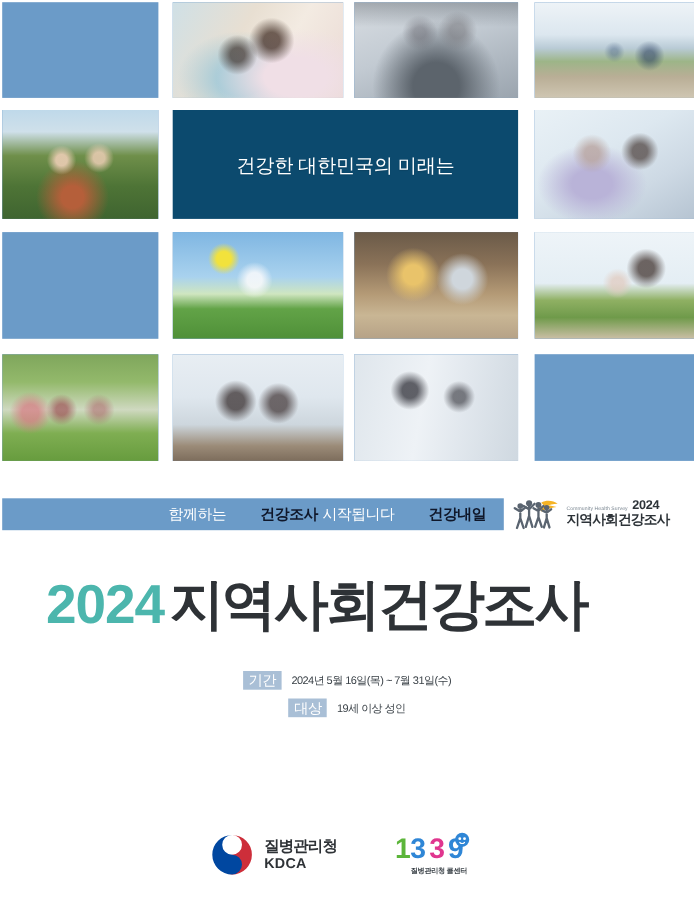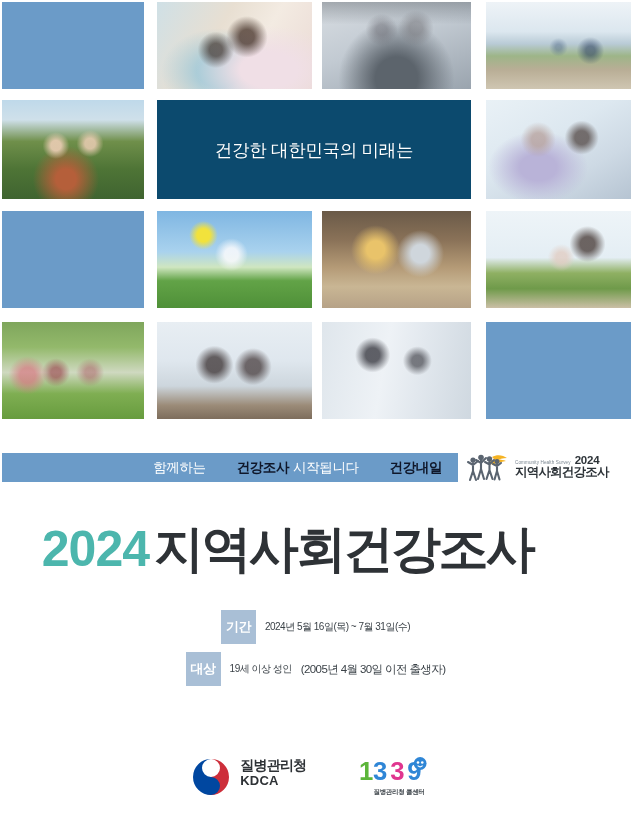--- a/index.html
+++ b/index.html
@@ -248,26 +248,26 @@
     display: flex;
     align-items: center;
     gap: 9px;
     white-space: nowrap;
   }
   .info-badge {
     display: inline-flex;
     align-items: center;
     justify-content: center;
     min-width: 35px;
-    height: 34px;
+    height: 17px;
     padding: 0 5px;
     background: #a9bfd6;
     color: #ffffff;
     font-size: 13px;
-    font-weight: bold;
+    font-weight: normal;
     letter-spacing: -0.5px;
   }
   .info-text {
     font-size: 10px;
     color: #3b4248;
     letter-spacing: -0.5px;
   }
   .info-note {
     font-size: 11.5px;
     color: #3b4248;
@@ -278,21 +278,21 @@
   .footer {
     position: absolute;
     left: 0;
     top: 756px;
     width: 631px;
     display: flex;
     align-items: center;
     justify-content: center;
     gap: 52px;
   }
-  .kdca { display: flex; gap: 9px; }
+  .kdca { display: flex; align-items: center; gap: 9px; }
   .kdca-mark { width: 40px; height: 40px; flex: 0 0 auto; }
   .kdca-text { display: flex; flex-direction: column; line-height: 1.18; }
   .kdca-ko {
     font-size: 14px;
     font-weight: bold;
     color: #2e3236;
     letter-spacing: -0.8px;
   }
   .kdca-en {
     font-size: 13px;
@@ -417,21 +417,20 @@
   <div class="info-block">
 
     <div class="info-row">
       <span class="info-badge">기간</span>
       <span class="info-text">2024년 5월 16일(목) ~ 7월 31일(수)</span>
     </div>
 
     <div class="info-row">
       <span class="info-badge">대상</span>
       <span class="info-text">19세 이상 성인</span>
-        <span class="info-note">(2005년 4월 30일 이전 출생자)</span>
     </div>
   </div>
 
   <div class="footer">
 
     <div class="kdca">
       <svg class="kdca-mark" viewBox="0 0 40 40">
         <path d="M20 2 A18 18 0 0 1 20 38 A9 9 0 0 1 20 20 A9 9 0 0 0 20 2 Z" fill="#cd2e3a"></path>
         <path d="M20 38 A18 18 0 0 1 20 2 A9 9 0 0 0 20 20 A9 9 0 0 1 20 38 Z" fill="#0047a0"></path>
       </svg>

